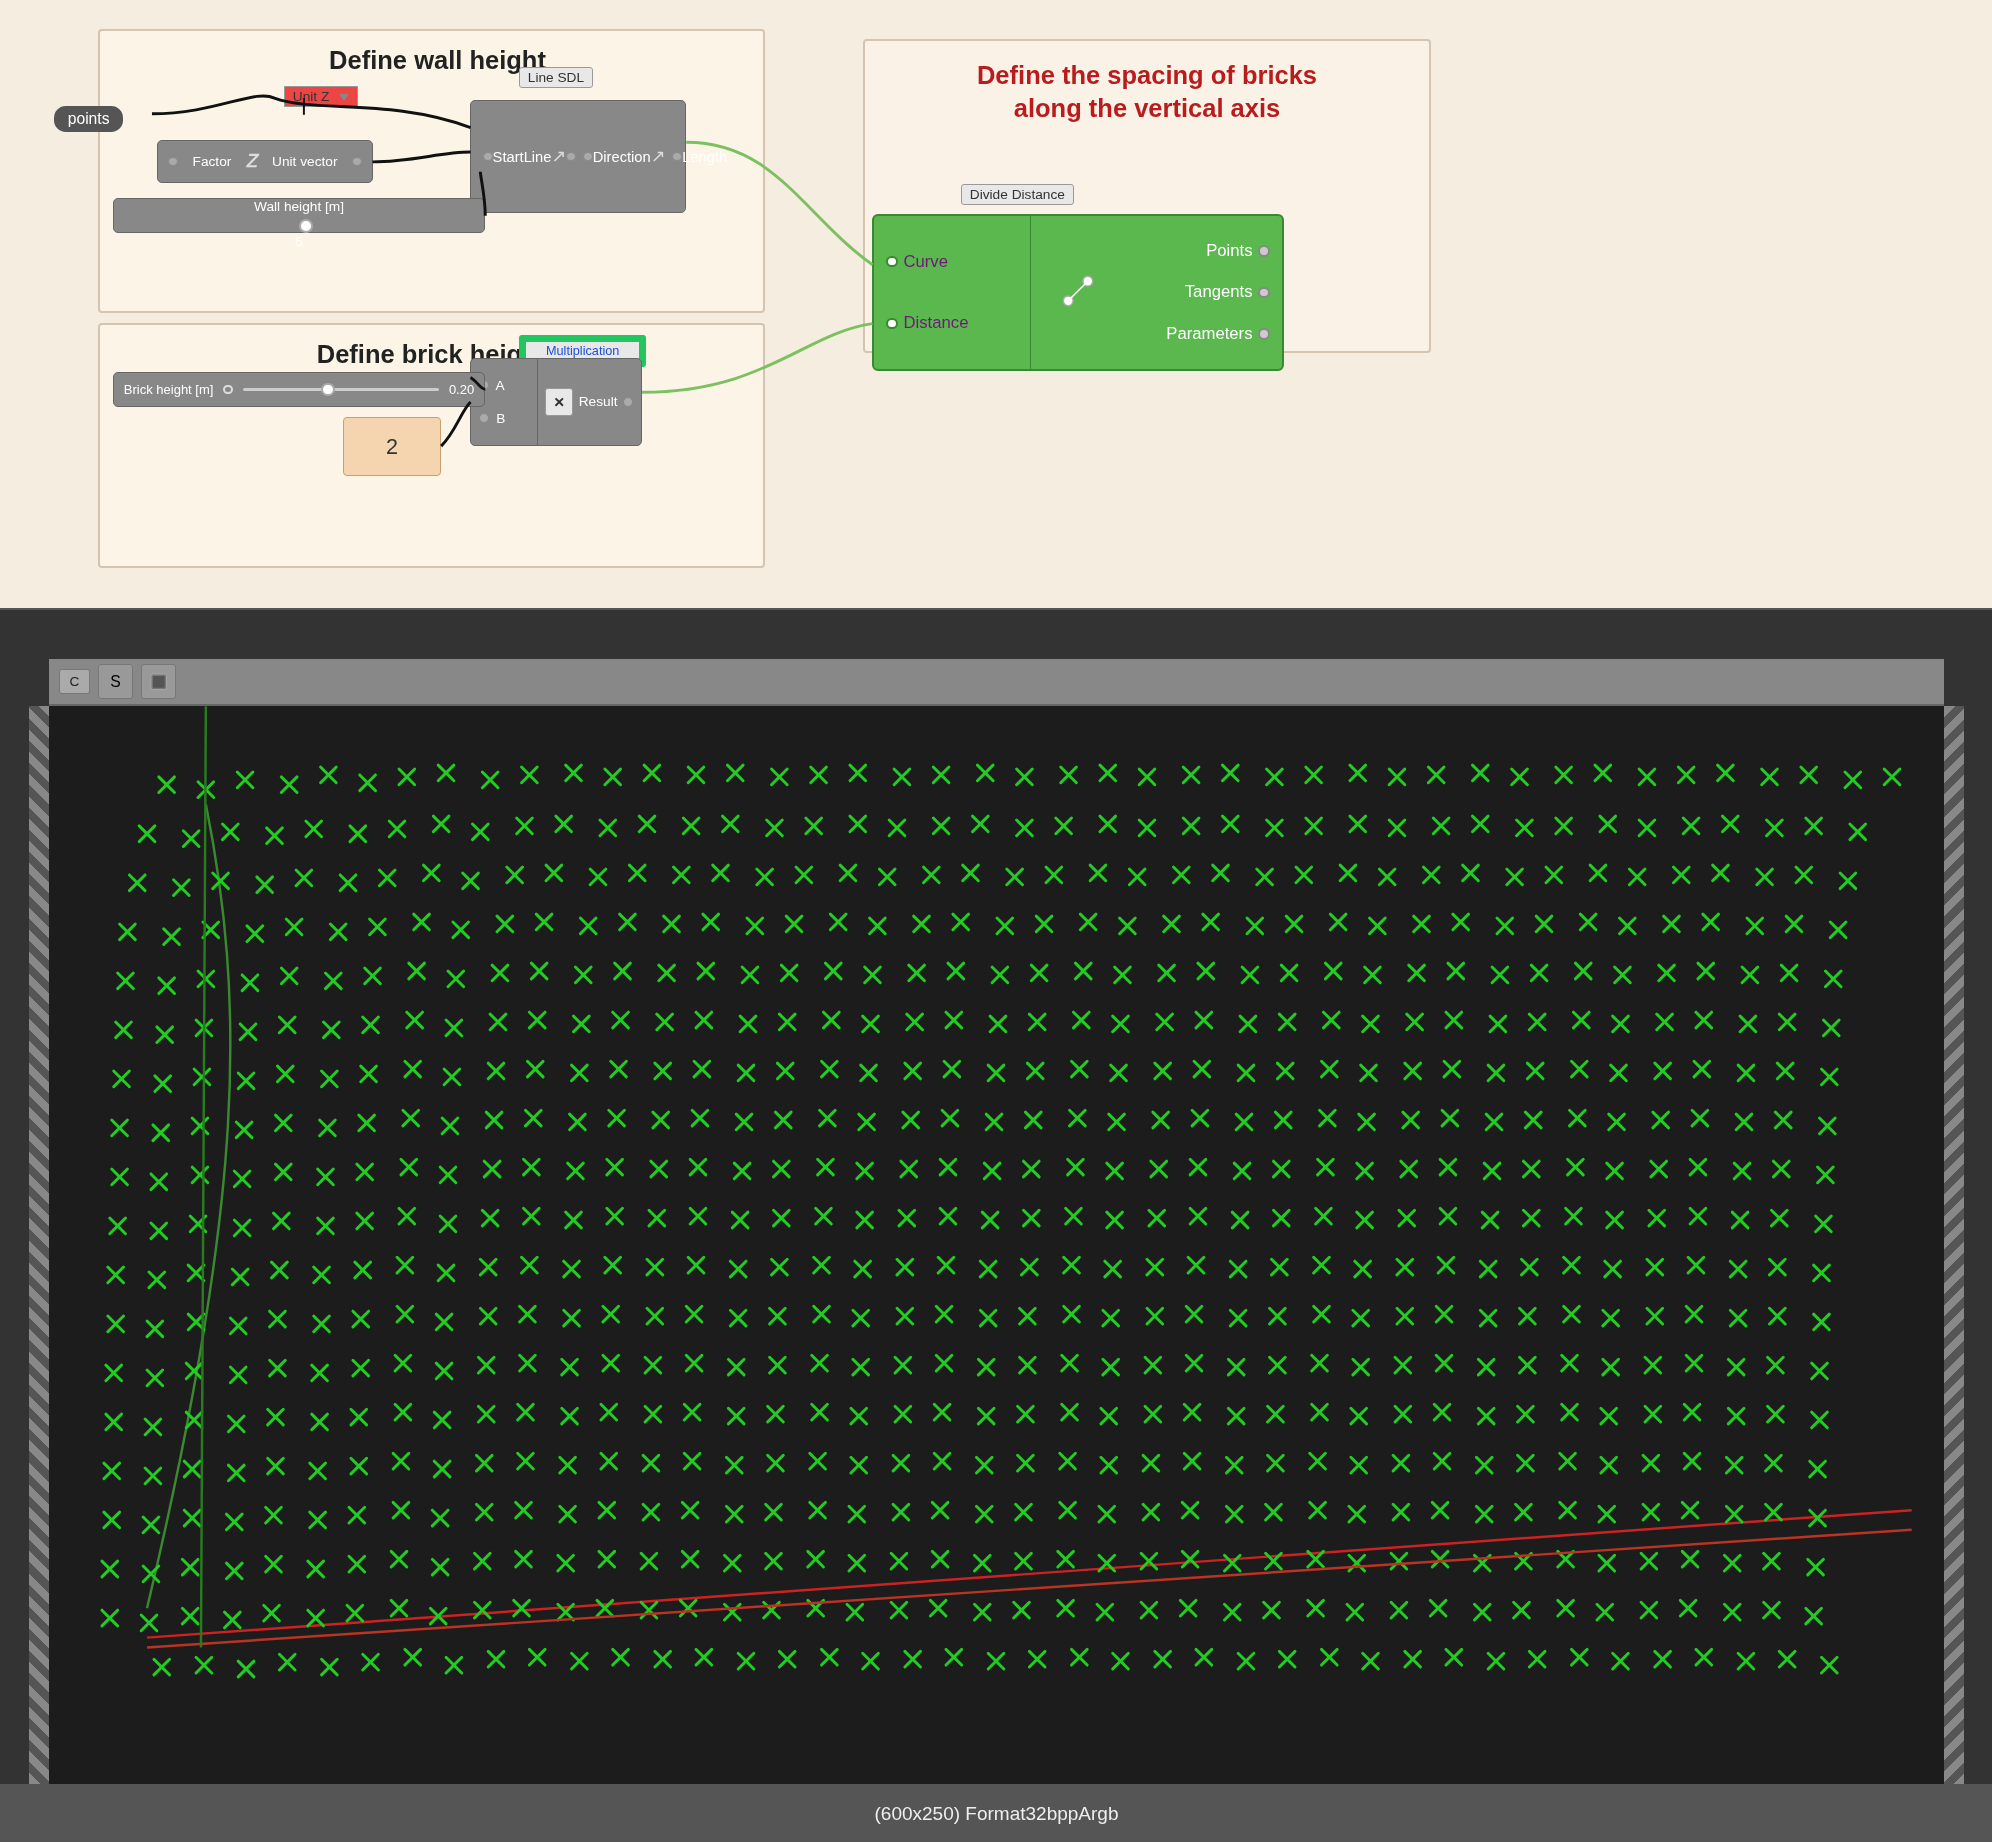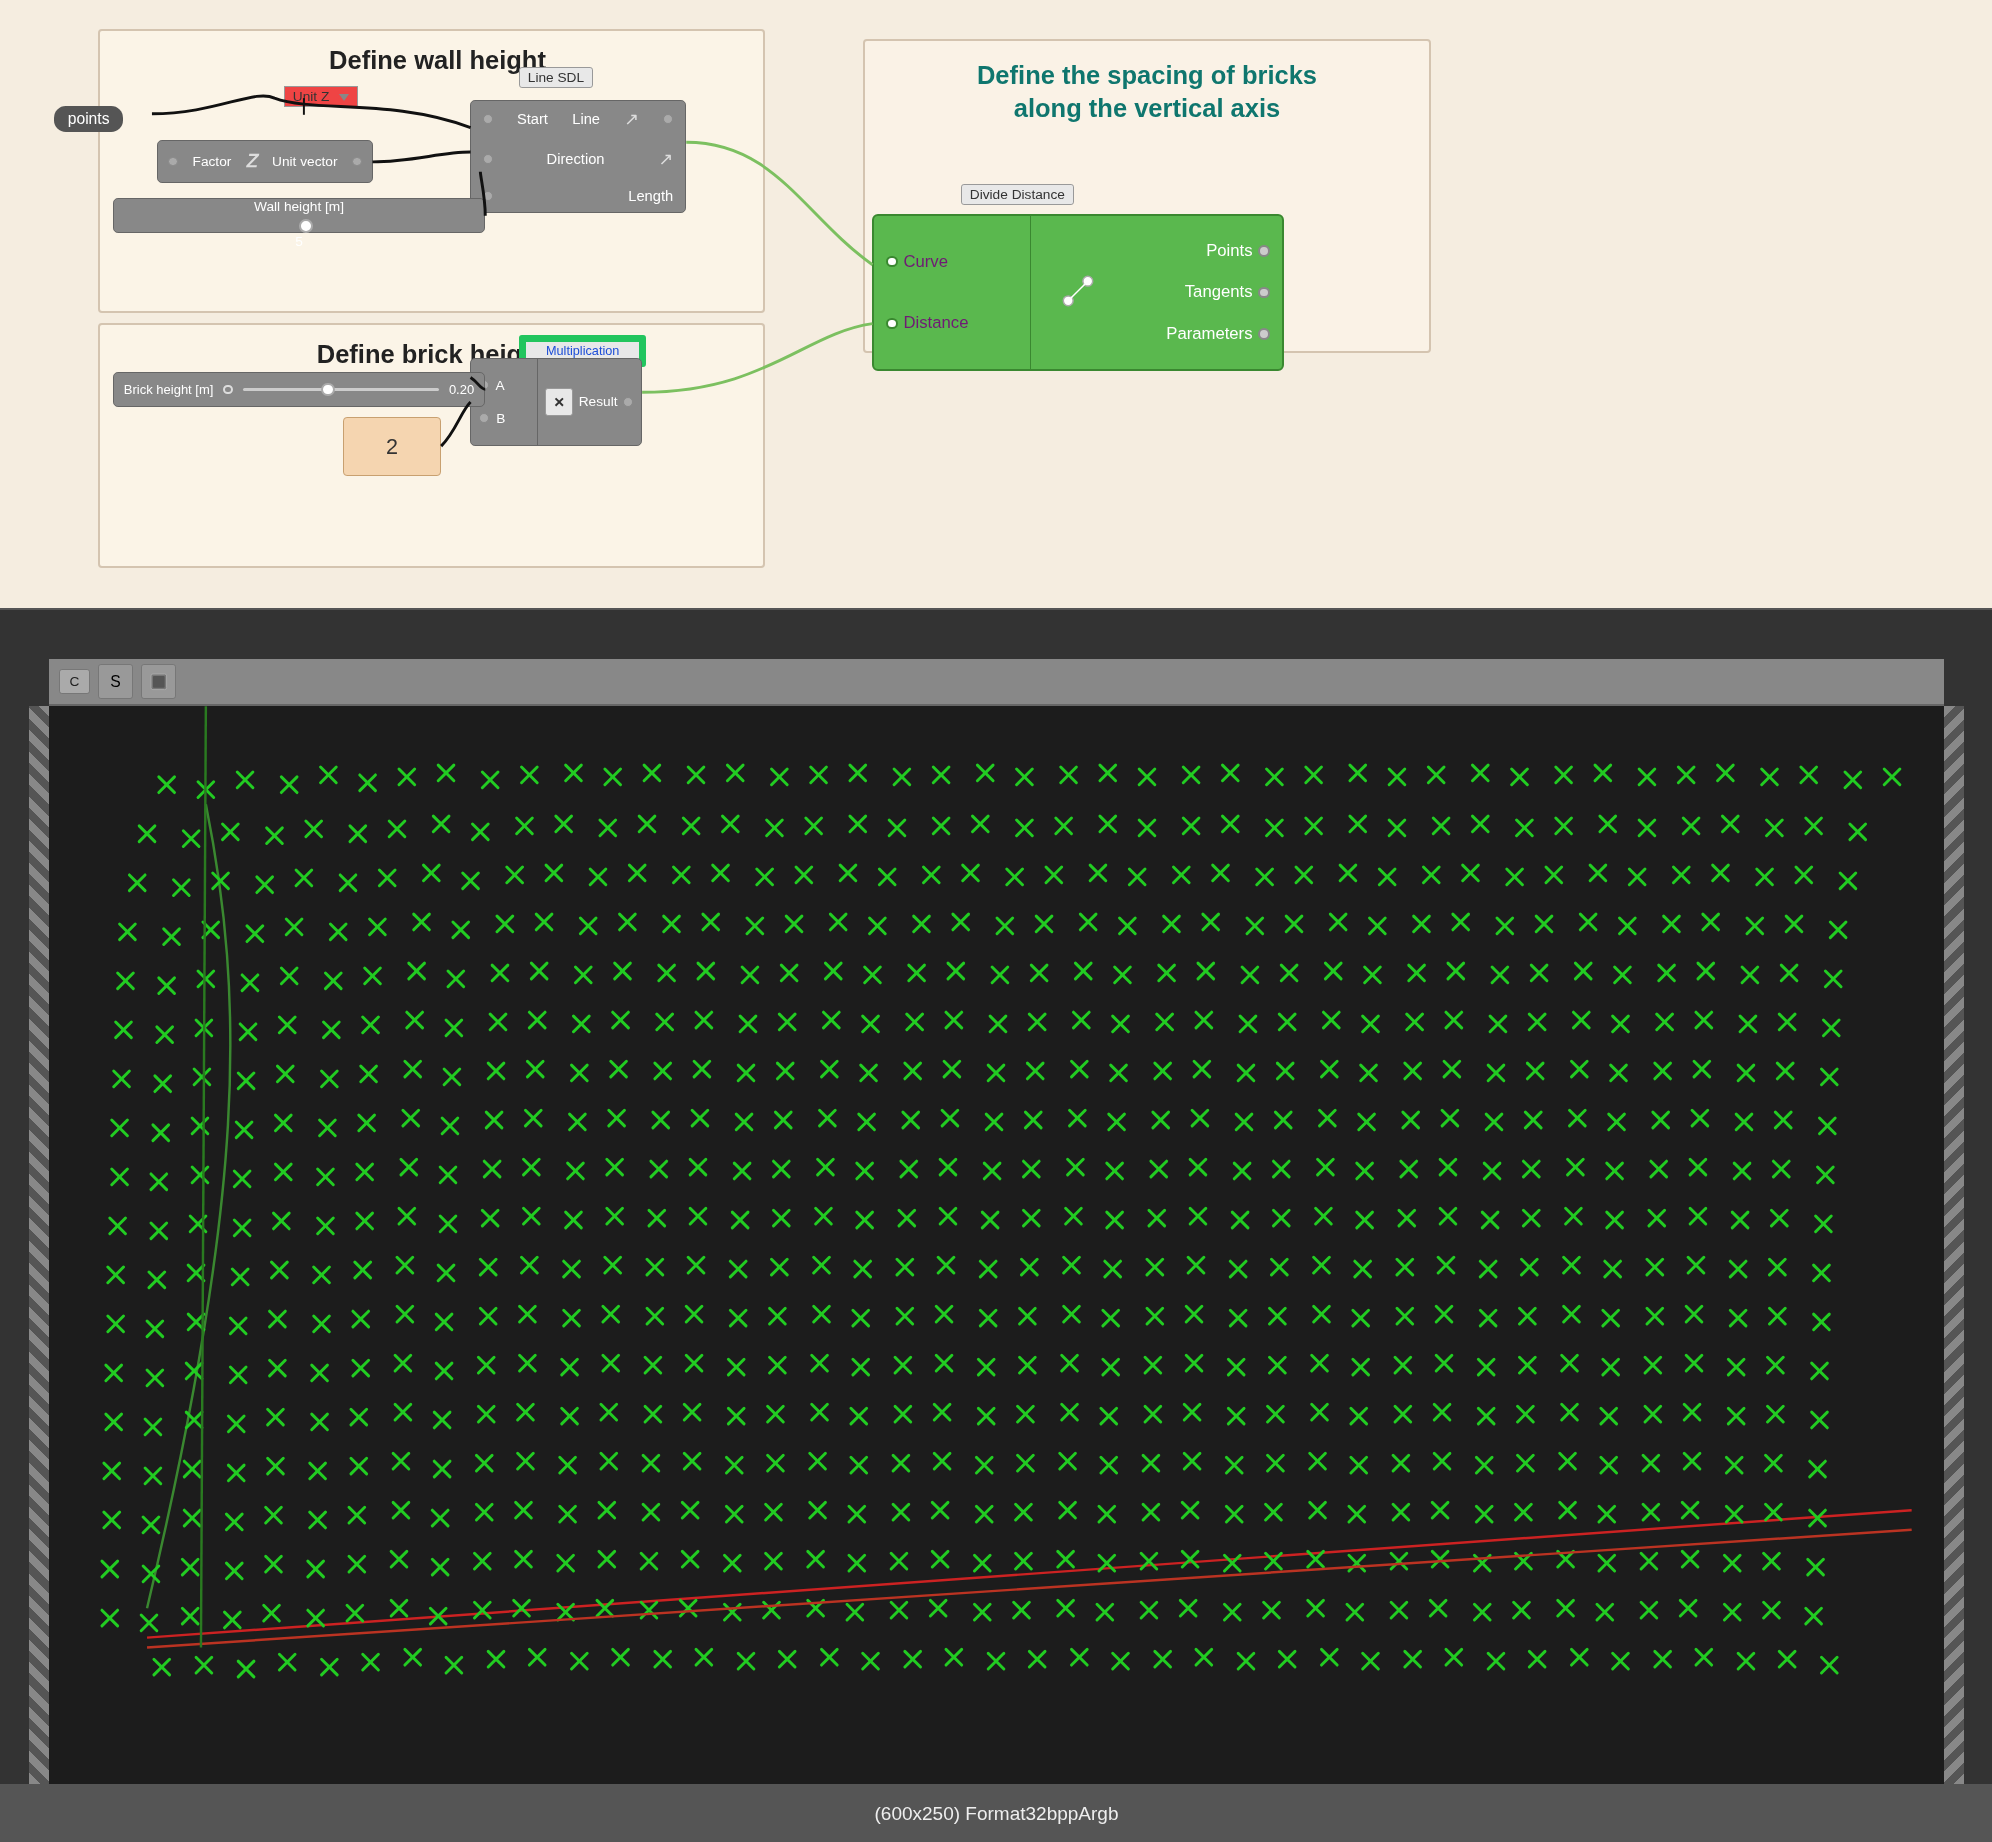--- a/index.html
+++ b/index.html
@@ -112,24 +112,25 @@
       top: 100px;
       left: 470px;
       width: 216px;
       height: 113px;
       background: #888;
       border-radius: 4.9px;
       border: 1px solid #666;
     }
     .line-sdl-node .node-rows {
       display: flex;
-      flex-direction: column;
+      flex-direction: row;
       justify-content: space-between;
       height: 100%;
       padding: 7.8px 11.8px;
+      gap: 7px;
     }
     .line-sdl-node .node-row {
       display: flex;
       align-items: center;
       justify-content: space-between;
       color: #fff;
       font-size: 14.7px;
     }
     .node-dot {
       width: 9.8px;
@@ -246,21 +247,21 @@
       height: 314px;
       border: 2px solid #d4c4b0;
       border-radius: 3.9px;
       background: rgba(255,248,235,0.5);
     }
     .spacing-title {
       font-size: 25.5px;
       font-weight: bold;
       text-align: center;
       margin-top: 17.6px;
-      color: #0f766e;
+      color: #b91c1c;
       line-height: 1.3;
     }
 
     
     .divide-dist-label {
       position: absolute;
       top: 184px;
       left: 961px;
       background: #e8e8e8;
       border: 1px solid #999;

